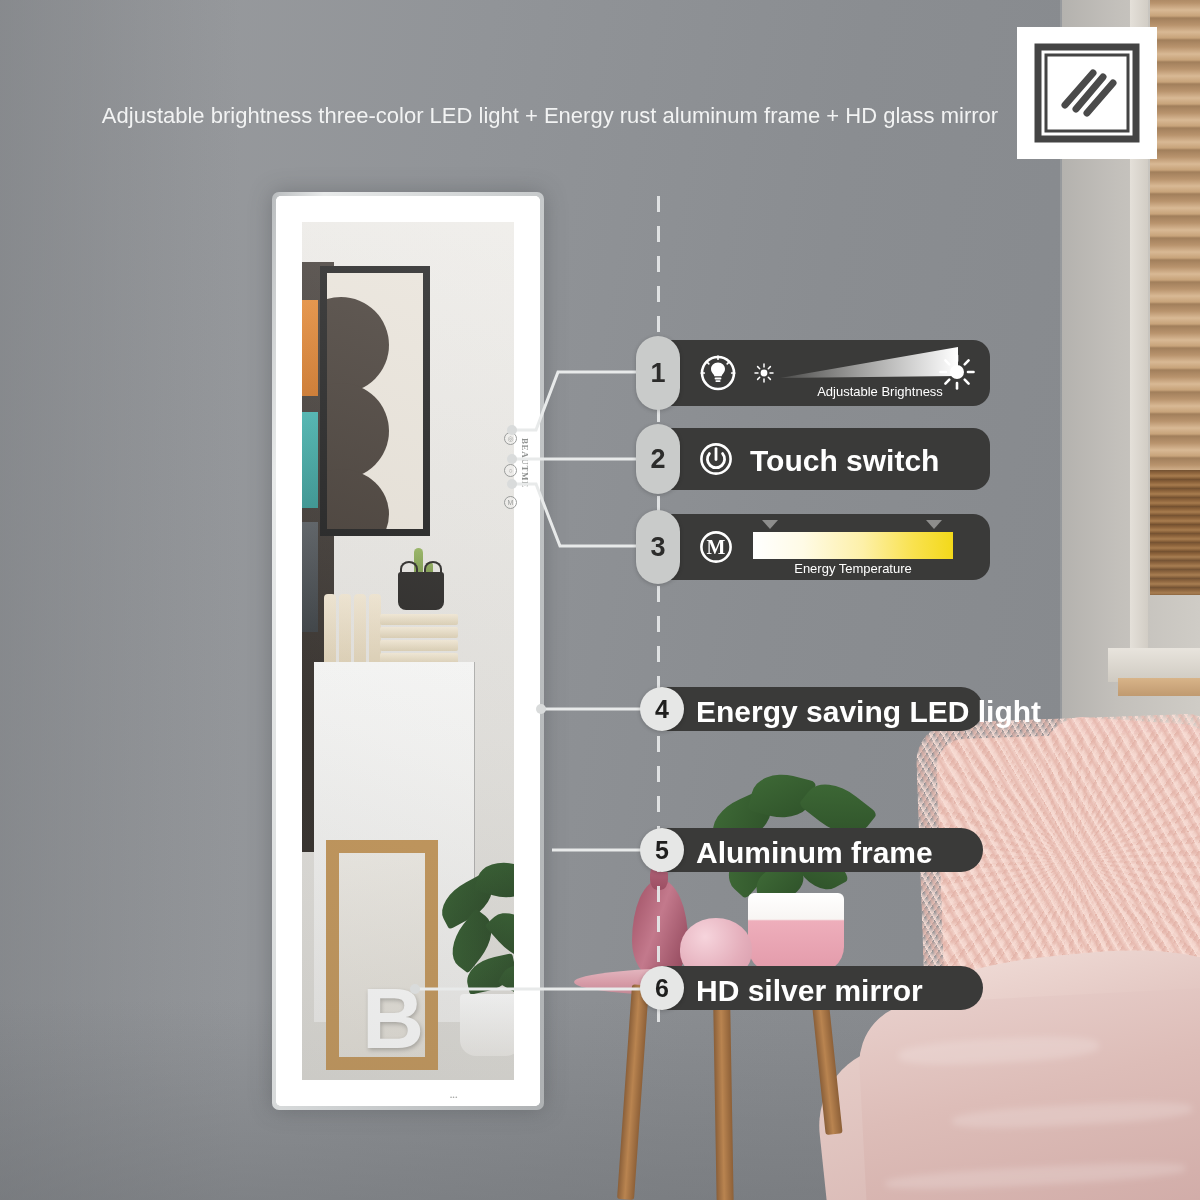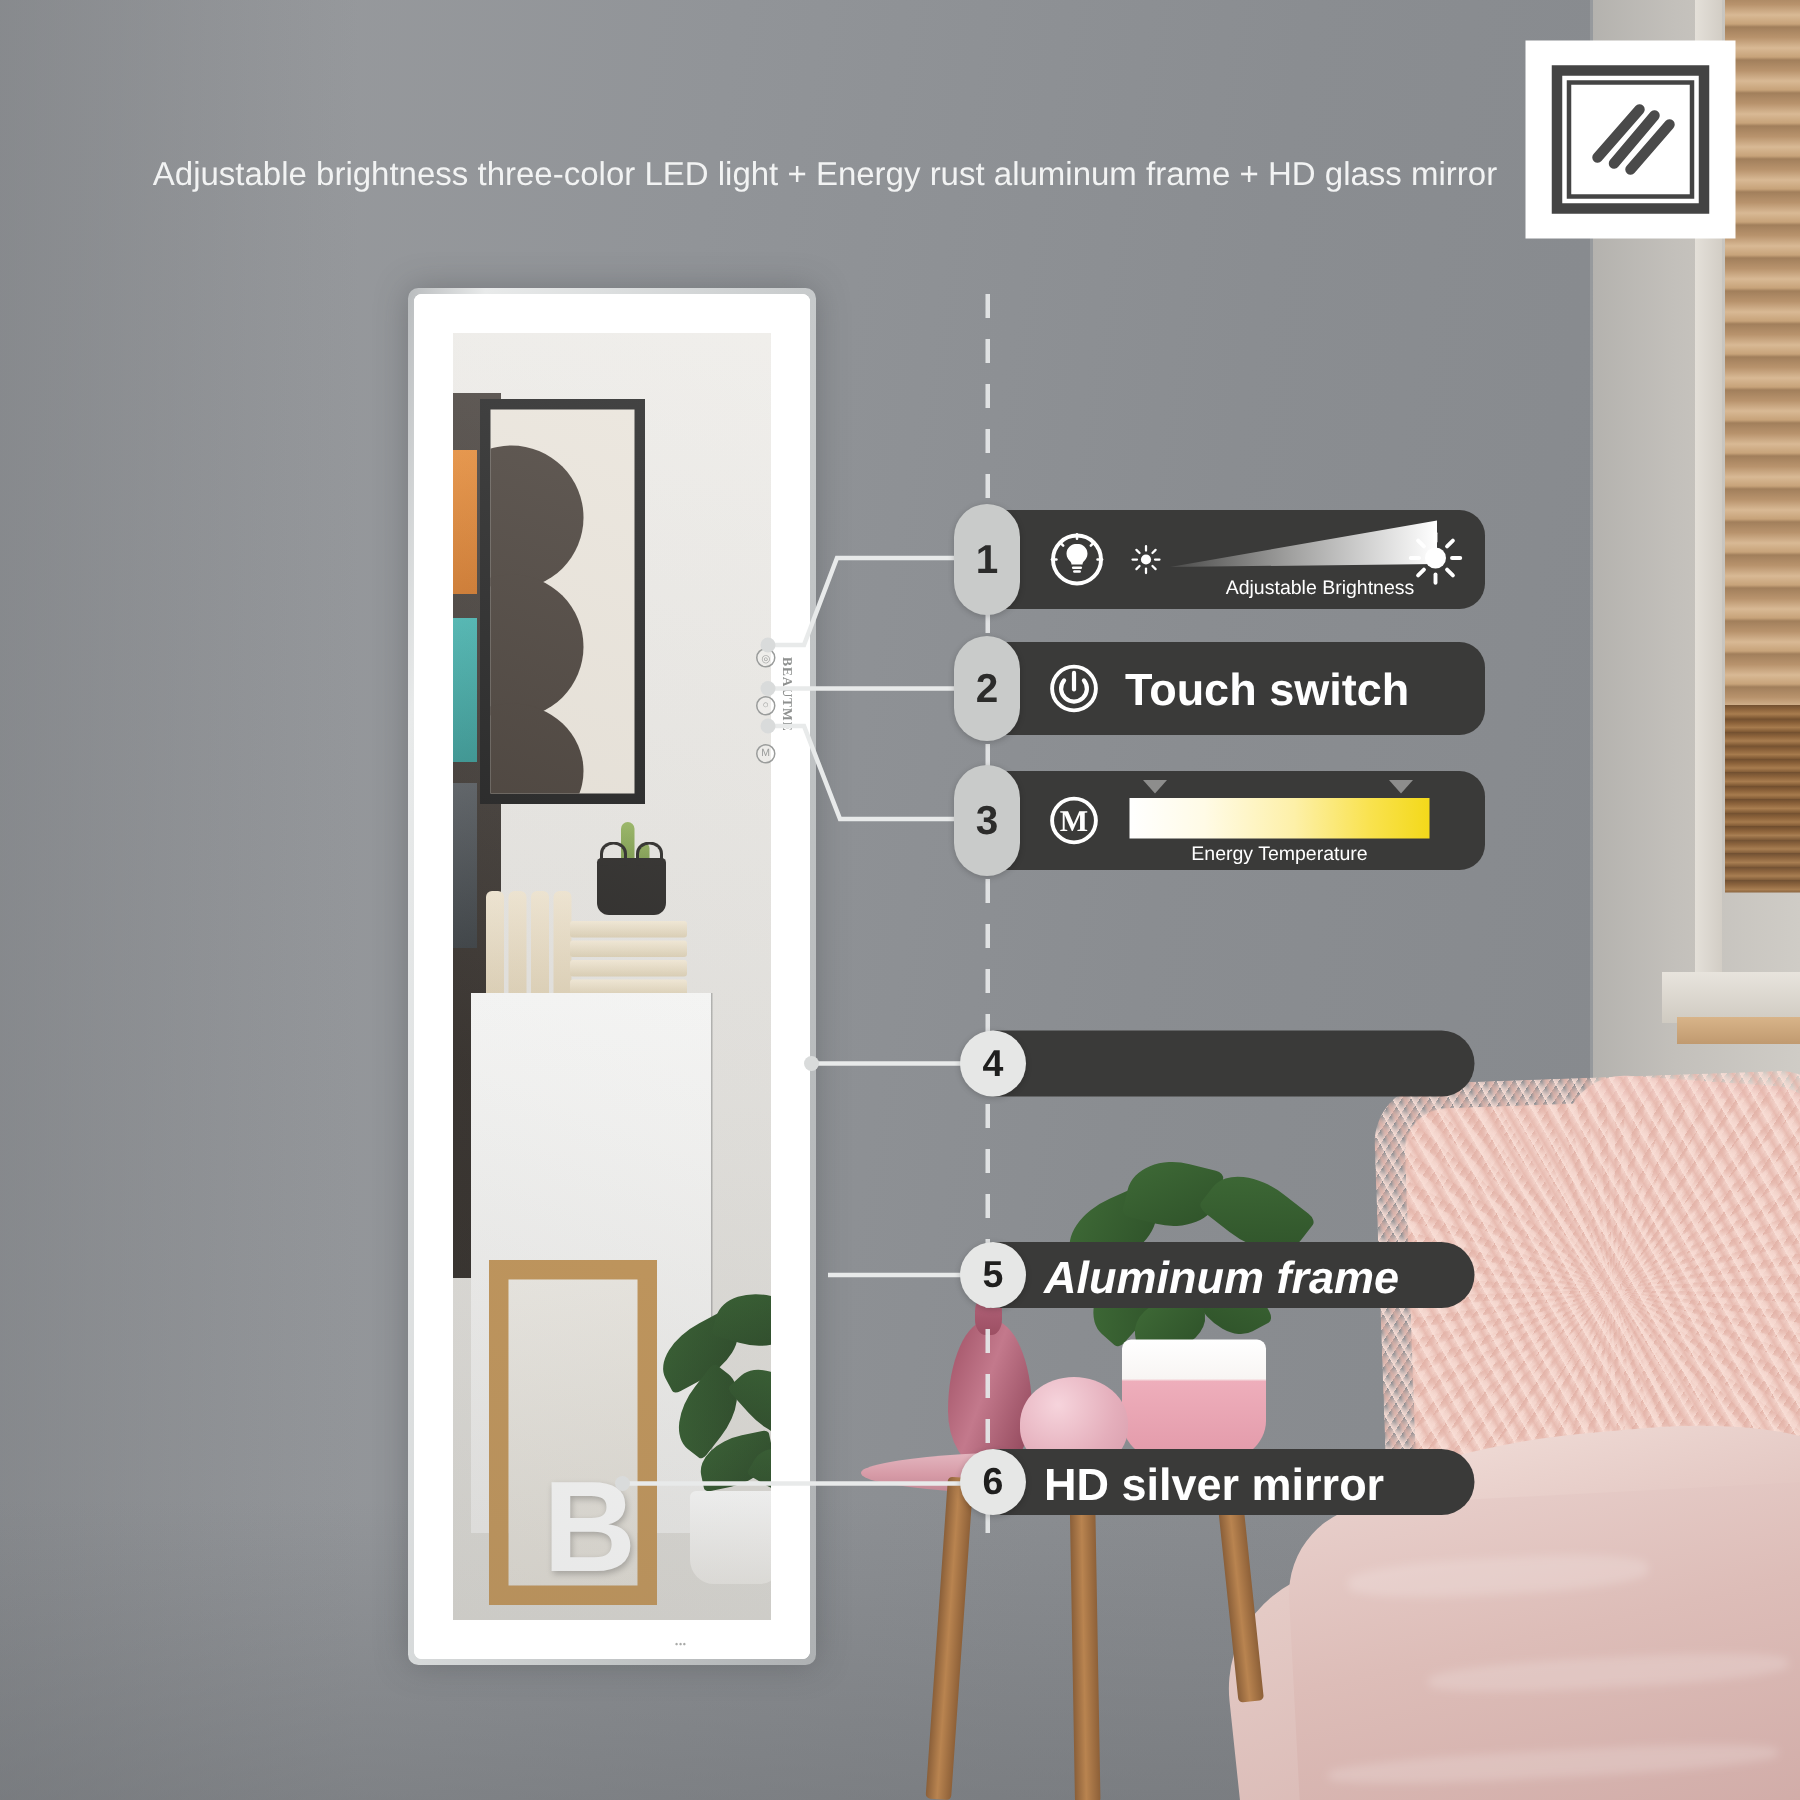--- a/index.html
+++ b/index.html
@@ -620,23 +620,24 @@
 
   <div class="temp-bar" style="left:115px; top:18px;"></div>
   <div class="tri" style="left:124px; top:6px;"></div>
   <div class="tri" style="left:288px; top:6px;"></div>
 
   <div class="sub-cap" style="left:115px; top:47px; width:200px; text-align:center;">Energy Temperature</div>
 </div>
 
 <div class="callout pill-sm" style="left:643px; top:687px; width:340px; height:44px;">
   <div class="num-circ">4</div>
+  <div class="callout-text" style="position:absolute; left:53px; top:8px;">Energy saving LED light</div>
 </div>
 
 <div class="callout pill-sm" style="left:643px; top:828px; width:340px; height:44px;">
   <div class="num-circ">5</div>
-  <div class="callout-text" style="position:absolute; left:53px; top:8px;font-style:italic;">Aluminum frame</div>
+  <div class="callout-text" style="position:absolute; left:53px; top:8px;">Aluminum frame</div>
 </div>
 
 <div class="callout pill-sm" style="left:643px; top:966px; width:340px; height:44px;">
   <div class="num-circ">6</div>
   <div class="callout-text" style="position:absolute; left:53px; top:8px;">HD silver mirror</div>
 </div>
 
 </body></html>

